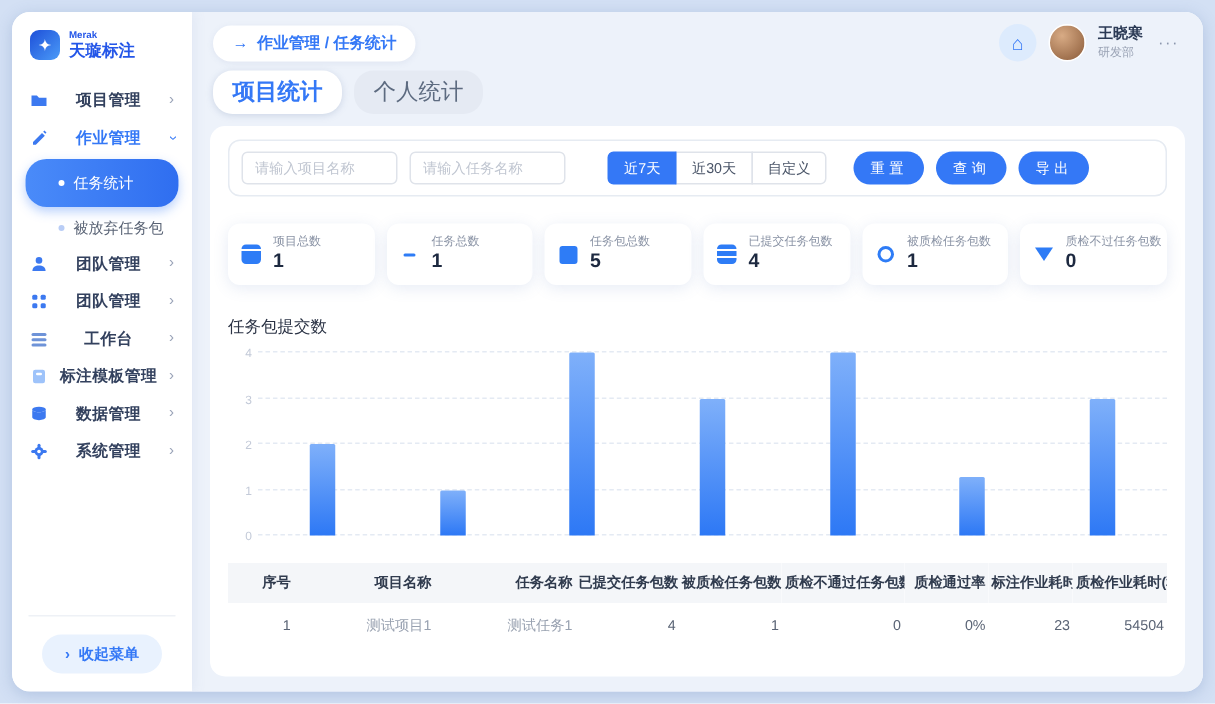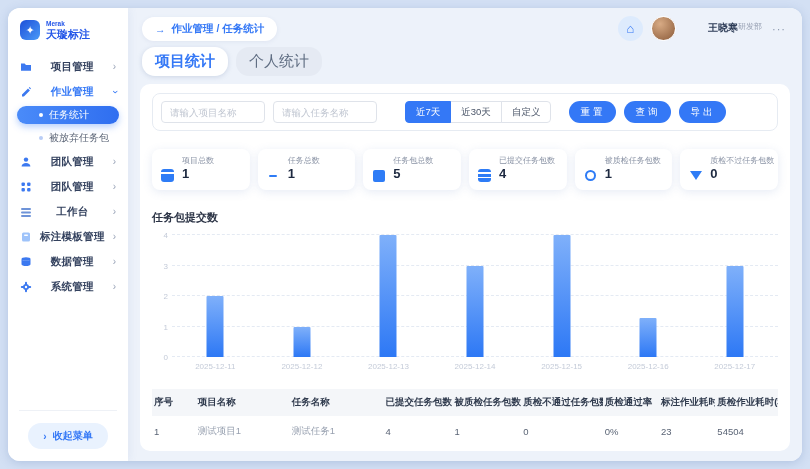--- a/index.html
+++ b/index.html
@@ -15,83 +15,83 @@
   .logo-title { font-size:11px; color:#2456e8; font-weight:bold; line-height:1.1; }
   .nav { margin-top:14px; display:flex; flex-direction:column;text-align:center; }
   .nav-item { height:25px; display:flex; align-items:center; gap:7px; padding:0 3px; font-size:10.5px; color:#33415e; cursor:pointer; }
   .nav-item svg { flex:0 0 12px; }
   .nav-item .lbl { flex:1; white-space:nowrap; font-weight:bold; letter-spacing:.3px; }
   .chev { color:#9aa4b8; font-size:10px; line-height:1; }
   .nav-item.active-parent { color:#3478f6; }
   .nav-item.active-parent .chev { color:#3478f6; transform:rotate(90deg); }
   .sub-item { height:23px; display:flex; align-items:center; gap:6px; padding:0 3px 0 22px; font-size:10px; color:#5a6476; cursor:pointer; }
   .dot { width:4px; height:4px; border-radius:50%; background:#b9cdf6; flex:0 0 4px; }
-  .sub-item.active { background:linear-gradient(90deg,#4a8bf9,#2f6ef0); border-radius:14px; color:#fff; height:18px; margin:2px 0; box-shadow:0 3px 7px rgba(52,120,246,.35); }
+  .sub-item.active { background:linear-gradient(90deg,#4a8bf9,#2f6ef0); border-radius:14px; color:#fff; height:32px; margin:2px 0; box-shadow:0 3px 7px rgba(52,120,246,.35); }
   .sub-item.active .dot { background:#fff; }
   .side-spacer { flex:1; }
   .side-divider { height:1px; background:#eef1f6; margin:6px 2px; }
   .collapse-btn { margin:6px auto 2px; background:#e9f2fe; color:#3478f6; border:none; border-radius:14px; padding:6px 15px; font-size:10px; display:flex; align-items:center; gap:6px; cursor:pointer; font-weight:bold; }
 
   
   .main { flex:1; background:#edf2fa; display:flex; flex-direction:column; min-width:0; }
   .topbar { height:34px; padding:7px 14px 0; display:flex; align-items:center; gap:8px; }
   .breadcrumb { background:#fff; border-radius:14px; padding:5px 13px; color:#3478f6; font-size:10.5px; font-weight:bold; display:flex; align-items:center; gap:6px; box-shadow:0 1px 4px rgba(120,140,180,.12); cursor:pointer; }
   .tb-spacer { flex:1; }
   .home-btn { width:25px; height:25px; border-radius:50%; background:#ddebfd; color:#3478f6; border:none; font-size:13px; line-height:1; cursor:pointer; display:flex; align-items:center; justify-content:center; }
   .avatar { width:25px; height:25px; border-radius:50%; background:radial-gradient(circle at 35% 30%,#d8ab85,#8a5a38); border:1px solid #fff; cursor:pointer; }
-  .user-meta { display:flex; flex-direction:row; line-height:1.25;margin-left:24px; }
+  .user-meta { display:flex; flex-direction:column; line-height:1.25; }
   .user-name { font-size:10px; color:#2b3a55; font-weight:bold; }
-  .user-dept { font-size:8px; color:#9aa3b5;text-align:right; }
+  .user-dept { font-size:8px; color:#9aa3b5; }
   .more-btn { border:none; background:none; color:#8b97ad; font-size:11px; letter-spacing:1px; cursor:pointer; padding:0 2px; }
 
   .tabs { display:flex; gap:8px; margin:5px 14px 0; }
   .tab { border:none; border-radius:13px; padding:5px 13px; font-size:15px; cursor:pointer; background:#e5eaf3; color:#5d6b80; }
   .tab.active { background:#fff; color:#3478f6; font-weight:bold; box-shadow:0 1px 5px rgba(120,140,180,.28); }
 
   .card { margin:8px 12px 10px; background:#fff; border-radius:10px; flex:1; padding:9px 12px; display:flex; flex-direction:column; gap:18px; overflow:hidden; }
 
   .filter-box { border:1px solid #e6ebf2; border-radius:8px; padding:7px 8px; display:flex; align-items:center; gap:8px; }
   .filter-box input { width:104px; height:22px; border:1px solid #dfe3ea; border-radius:4px; padding:0 8px; font-size:9.5px; color:#333; outline:none; font-family:inherit; }
   .filter-box input::placeholder { color:#c0c6d1; }
   .seg { display:flex; margin-left:4px; }
   .seg button { height:22px; padding:0 10px; border:1px solid #dfe3ea; background:#fff; color:#4a5568; font-size:9.5px; cursor:pointer; margin-left:-1px; font-family:inherit; }
   .seg button:first-child { border-radius:4px 0 0 4px; margin-left:16px; }
   .seg button:last-child { border-radius:0 4px 4px 0; }
   .seg button.on { background:#3478f6; border-color:#3478f6; color:#fff; position:relative; z-index:1; }
   .btn { height:22px; padding:0 11px; border:none; border-radius:11px; background:#3478f6; color:#fff; font-size:9.5px; letter-spacing:3px; cursor:pointer; font-family:inherit; }
   .btn.first { margin-left:10px; }
 
   .stats-row { display:flex; gap:8px; }
-  .stat { flex:1; background:#fff; border-radius:8px; padding:7px 8px; box-shadow:0 2px 10px rgba(100,130,190,.16); display:flex; align-items:flex-end; gap:7px; min-width:0; }
+  .stat { flex:1; background:#fff; border-radius:8px; padding:7px 8px; box-shadow:0 2px 10px rgba(100,130,190,.16); display:flex; align-items:center; gap:7px; min-width:0; }
   .stat .txt { line-height:1.3; min-width:0; }
   .stat .s-label { font-size:8px; color:#8a93a5; white-space:nowrap; }
   .stat .s-value { font-size:13px; font-weight:bold; color:#1d2940; }
   .ic { width:15px; height:15px; display:flex; align-items:center; justify-content:center; flex:0 0 15px; }
   .ic-project { width:13px; height:13px; border-radius:3px; background:linear-gradient(#2e7cf6 0 3px,#fff 3px 4.5px,#2e7cf6 4.5px); }
   .ic-lines { display:flex; flex-direction:column; gap:2px; width:12px; }
   .ic-lines i { display:block; height:2px; background:#2e7cf6; border-radius:1px; }
   .ic-lines i:nth-child(2){ width:8px; }
   .ic-square { width:12px; height:12px; border-radius:2px; background:#2e7cf6; }
   .ic-list { width:13px; height:13px; border-radius:3px; background:linear-gradient(#2e7cf6 0 3px,#fff 3px 4.5px,#2e7cf6 4.5px 7.5px,#fff 7.5px 9px,#2e7cf6 9px); }
   .ic-circle { width:11px; height:11px; border:2.5px solid #2e7cf6; border-radius:50%; }
   .ic-tri { width:0; height:0; border-left:6px solid transparent; border-right:6px solid transparent; border-top:9px solid #2e7cf6; }
 
   .chart-sec { margin-top:2px; }
-  .chart-title { font-size:11px; font-weight:bold; color:#2b3345; }
+  .chart-title { font-size:11px; font-weight:normal; color:#2b3345; }
   .chart { margin-top:10px; padding-left:20px; }
   .plot { position:relative; height:122px; }
   .gline { position:absolute; left:0; right:0; border-top:1px dashed #e4eaf3; }
   .gline span { position:absolute; left:-16px; top:-4px; width:12px; text-align:right; font-size:8px; color:#c3cad8; }
   .bars { position:absolute; inset:0; display:flex; }
   .bar-cell { flex:1; position:relative; }
   .bar { position:absolute; bottom:0; left:50%; transform:translateX(-50%); width:17px; border-radius:1px 1px 0 0; background:linear-gradient(180deg,#7fb0fa,#2d78f5); cursor:pointer; }
   .xlabels { display:flex; margin-top:5px; }
   .xlabels div { flex:1; text-align:center; font-size:8px; color:#c4cbd8; }
 
-  table { width:100%; border-collapse:collapse; font-size:9.5px; text-align:left; table-layout:fixed; }
+  table { width:100%; border-collapse:collapse; font-size:9.5px; text-align:right; table-layout:fixed; }
   thead tr { background:#f4f6f9; }
   th { padding:7px 2px; color:#303b4e; font-weight:bold; white-space:nowrap; overflow:hidden; }
   td { padding:9px 2px; color:#5a6475; }
   td.muted { color:#98a1b0; }
   .footer-strip { height:13px; background:#ecf4ff; border-radius:7px; }
 </style>
 </head>
 <body>
 
 <div class="frame">
@@ -330,29 +330,20 @@
                 <div class="bar-cell">
                   <div class="bar" style="height: 100%;"></div>
                 </div>
                 <div class="bar-cell">
                   <div class="bar" style="height: 32.5%;"></div>
                 </div>
                 <div class="bar-cell">
                   <div class="bar" style="height: 75%;"></div>
                 </div>
               </div>
-            </div>
-          <div class="xlabels" id="xlabels">
-              <div>2025-12-11</div>
-              <div>2025-12-12</div>
-              <div>2025-12-13</div>
-              <div>2025-12-14</div>
-              <div>2025-12-15</div>
-              <div>2025-12-16</div>
-              <div>2025-12-17</div>
             </div>
         </div>
       </div>
 
       <div>
         <table>
           <colgroup id="cols">
               <col style="width: 7%;">
               <col style="width: 15%;">
               <col style="width: 15%;">

